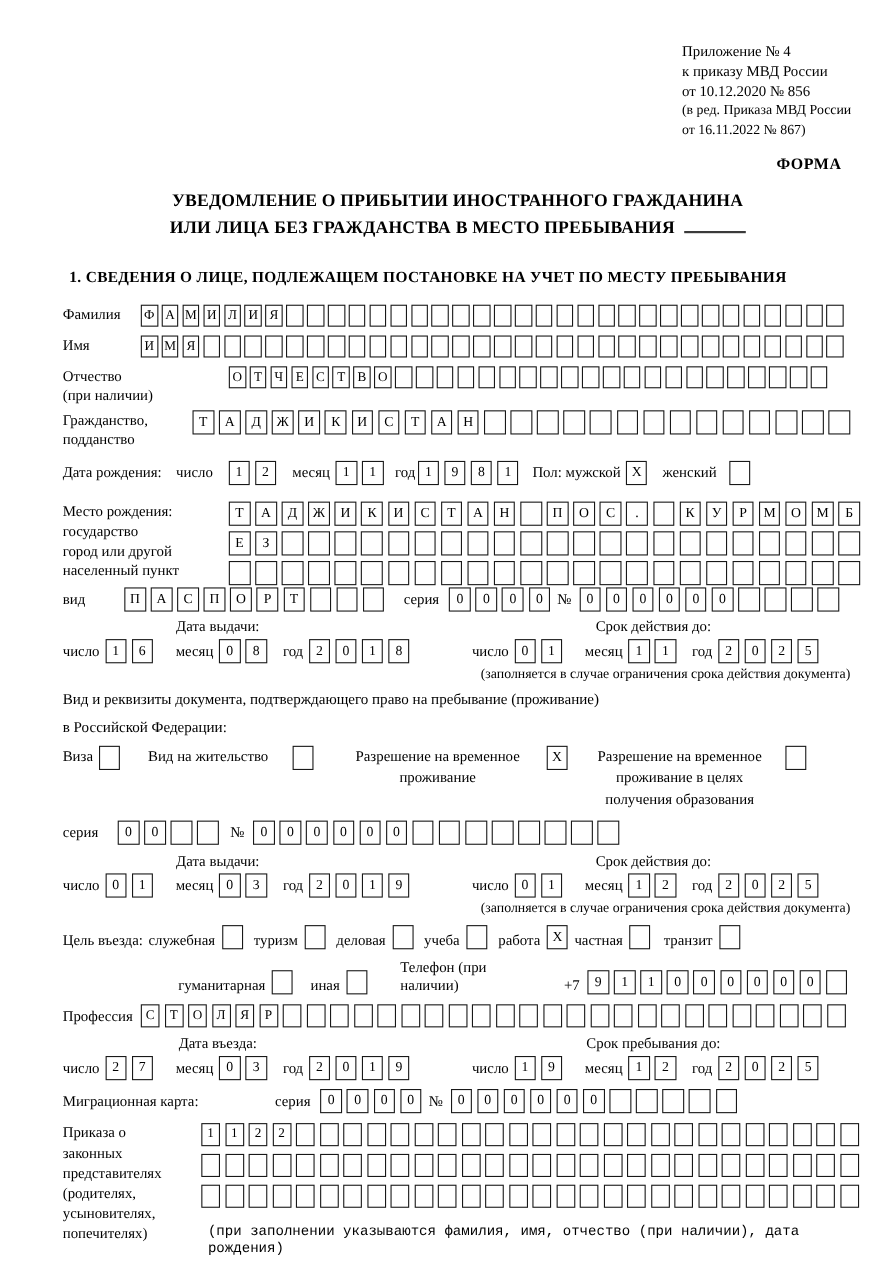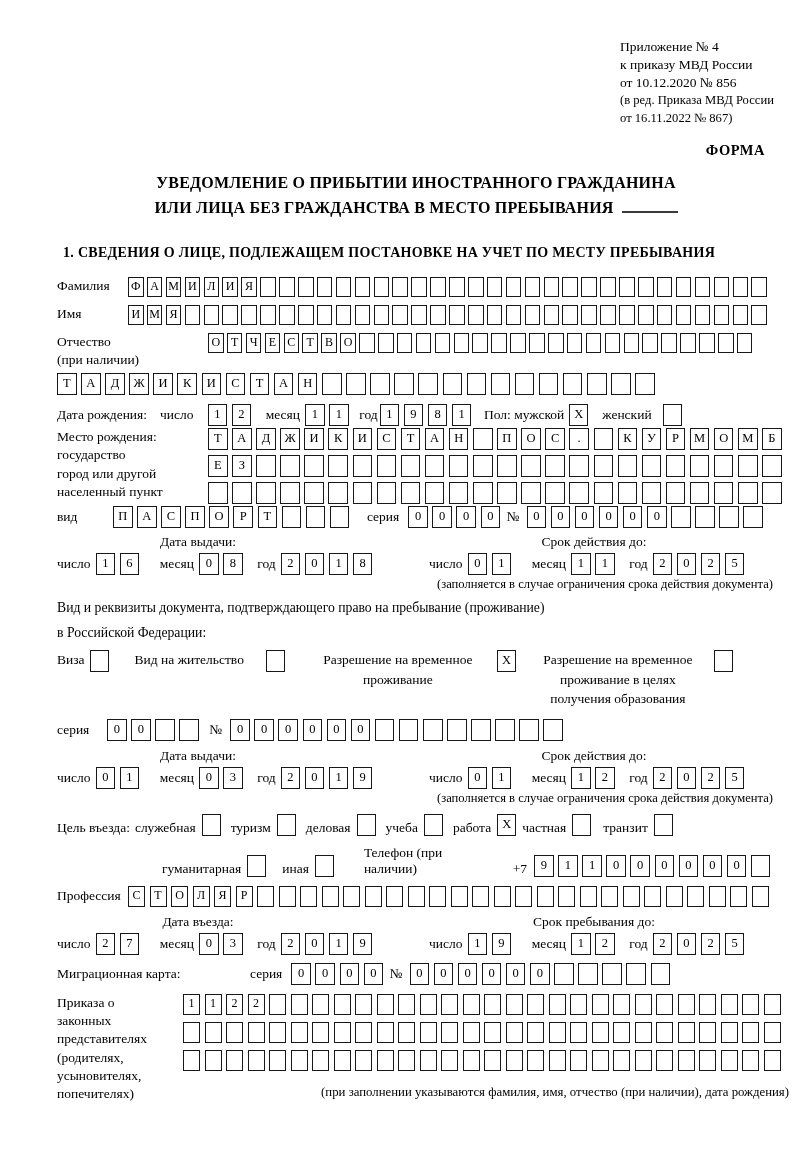--- a/index.html
+++ b/index.html
@@ -45,21 +45,21 @@
 
   .intro{font-size:13.7px;margin-bottom:9px;}
 
   .opts-row{display:flex;align-items:flex-start;margin-bottom:10px;}
   .optlbl{font-size:13.5px;line-height:1.45;}
   .optlbl.c{text-align:center;}
 
   .purpose-row{display:flex;align-items:flex-end;margin-bottom:9px;font-size:13.5px;}
   .purpose-row .cb{margin-left:6px;margin-right:10px;}
 
-  .rep-note{font-size:12.8px;margin:4px 0 0 126px;text-align:right;width:600px;}
+  .rep-note{font-size:12.8px;margin:4px 0 0 126px;text-align:left;width:600px;font-family:Liberation Mono, monospace;}
 </style>
 </head>
 <body>
 
 <div class="page">
 
   <div class="hdr-block">
     <div class="hdr-line">Приложение № 4</div>
     <div class="hdr-line">к приказу МВД России</div>
     <div class="hdr-line">от 10.12.2020 № 856</div>
@@ -188,20 +188,24 @@
         <span class="cell"></span>
         <span class="cell"></span>
         <span class="cell"></span>
         <span class="cell"></span>
         <span class="cell"></span>
         <span class="cell"></span>
       </span>
   </div>
 
   <div class="frow" style="margin-bottom:9px;">
+    <span class="flabel" style="width:118px;">
+      <span>Гражданство,</span><br>
+      <span>подданство</span>
+    </span>
     <span class="cells w">
         <span class="cell">Т</span>
         <span class="cell">А</span>
         <span class="cell">Д</span>
         <span class="cell">Ж</span>
         <span class="cell">И</span>
         <span class="cell">К</span>
         <span class="cell">И</span>
         <span class="cell">С</span>
         <span class="cell">Т</span>
@@ -217,21 +221,21 @@
         <span class="cell"></span>
         <span class="cell"></span>
         <span class="cell"></span>
         <span class="cell"></span>
         <span class="cell"></span>
         <span class="cell"></span>
         <span class="cell"></span>
       </span>
   </div>
 
-  <div class="frow" style="align-items:center;margin-bottom:2px;">
+  <div class="frow" style="align-items:center;margin-bottom:15px;">
     <span class="flabel" style="width:103px;">Дата рождения:</span>
     <span class="dlbl" style="margin:0 14px 0 0;">число</span>
     <span class="cells w" style="margin-right:10px;">
         <span class="cell">1</span>
         <span class="cell">2</span>
       </span>
     <span class="dlbl">месяц</span>
     <span class="cells w" style="margin-right:6px;">
         <span class="cell">1</span>
         <span class="cell">1</span>

